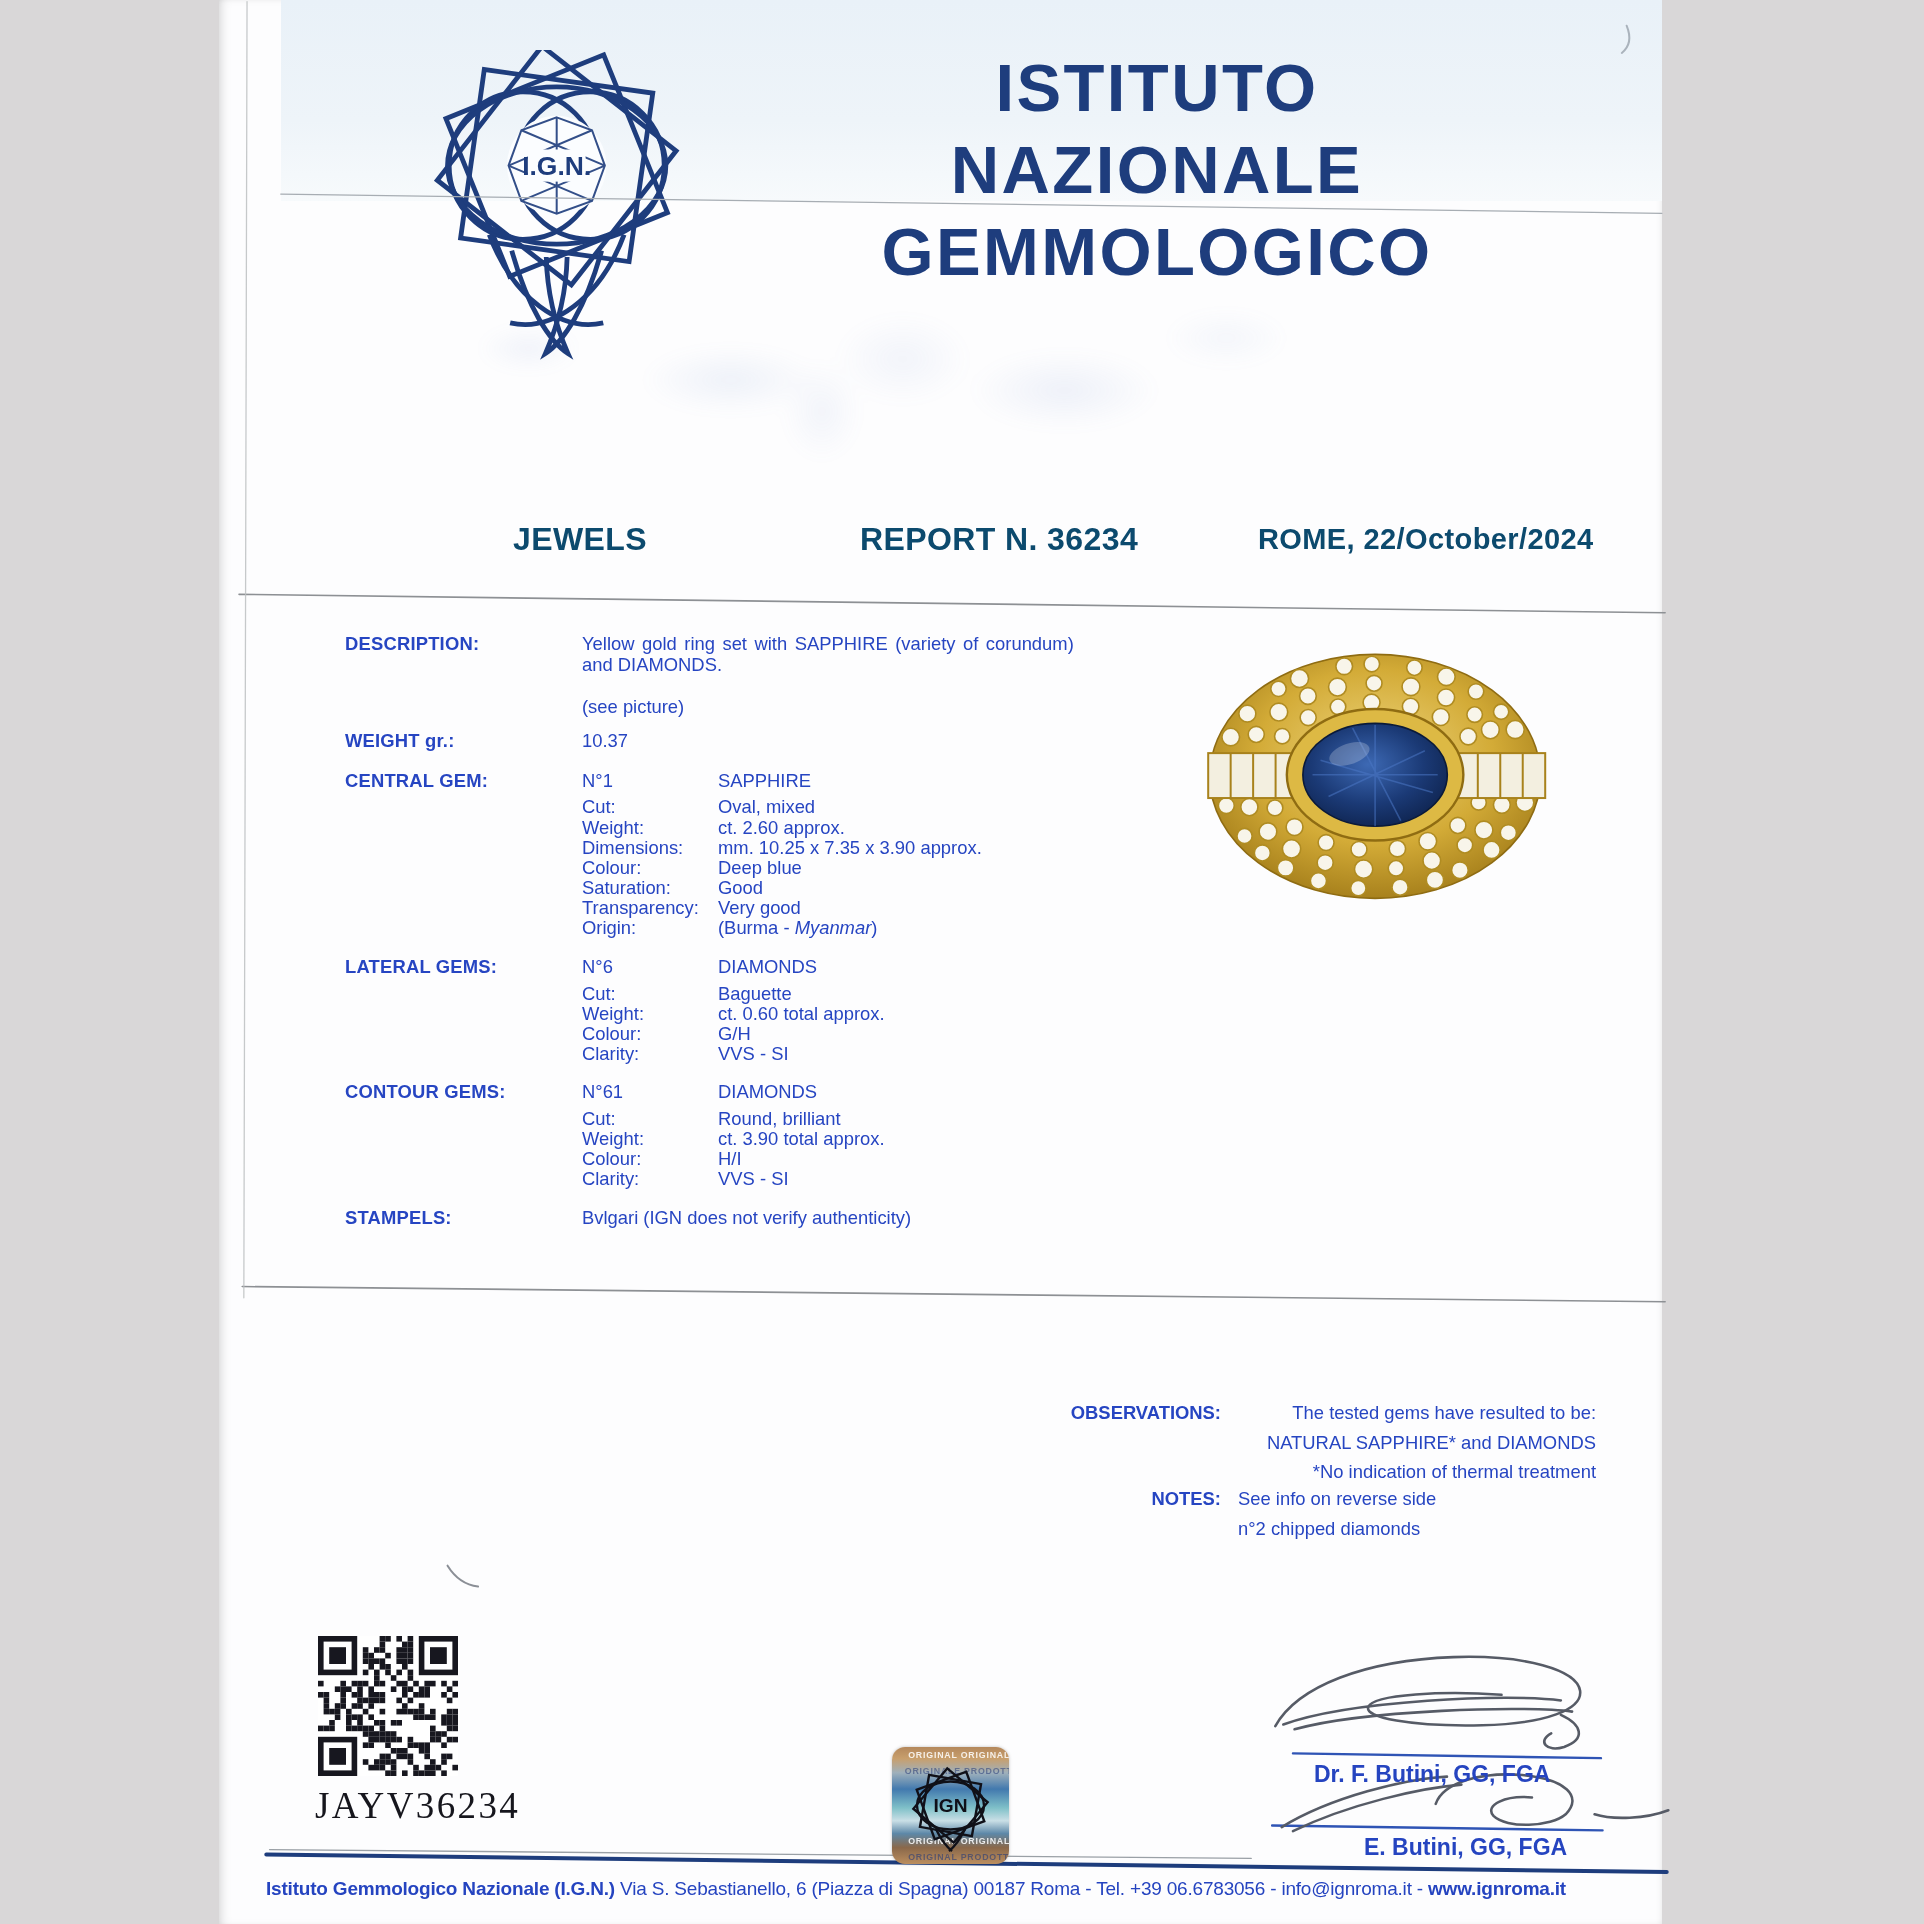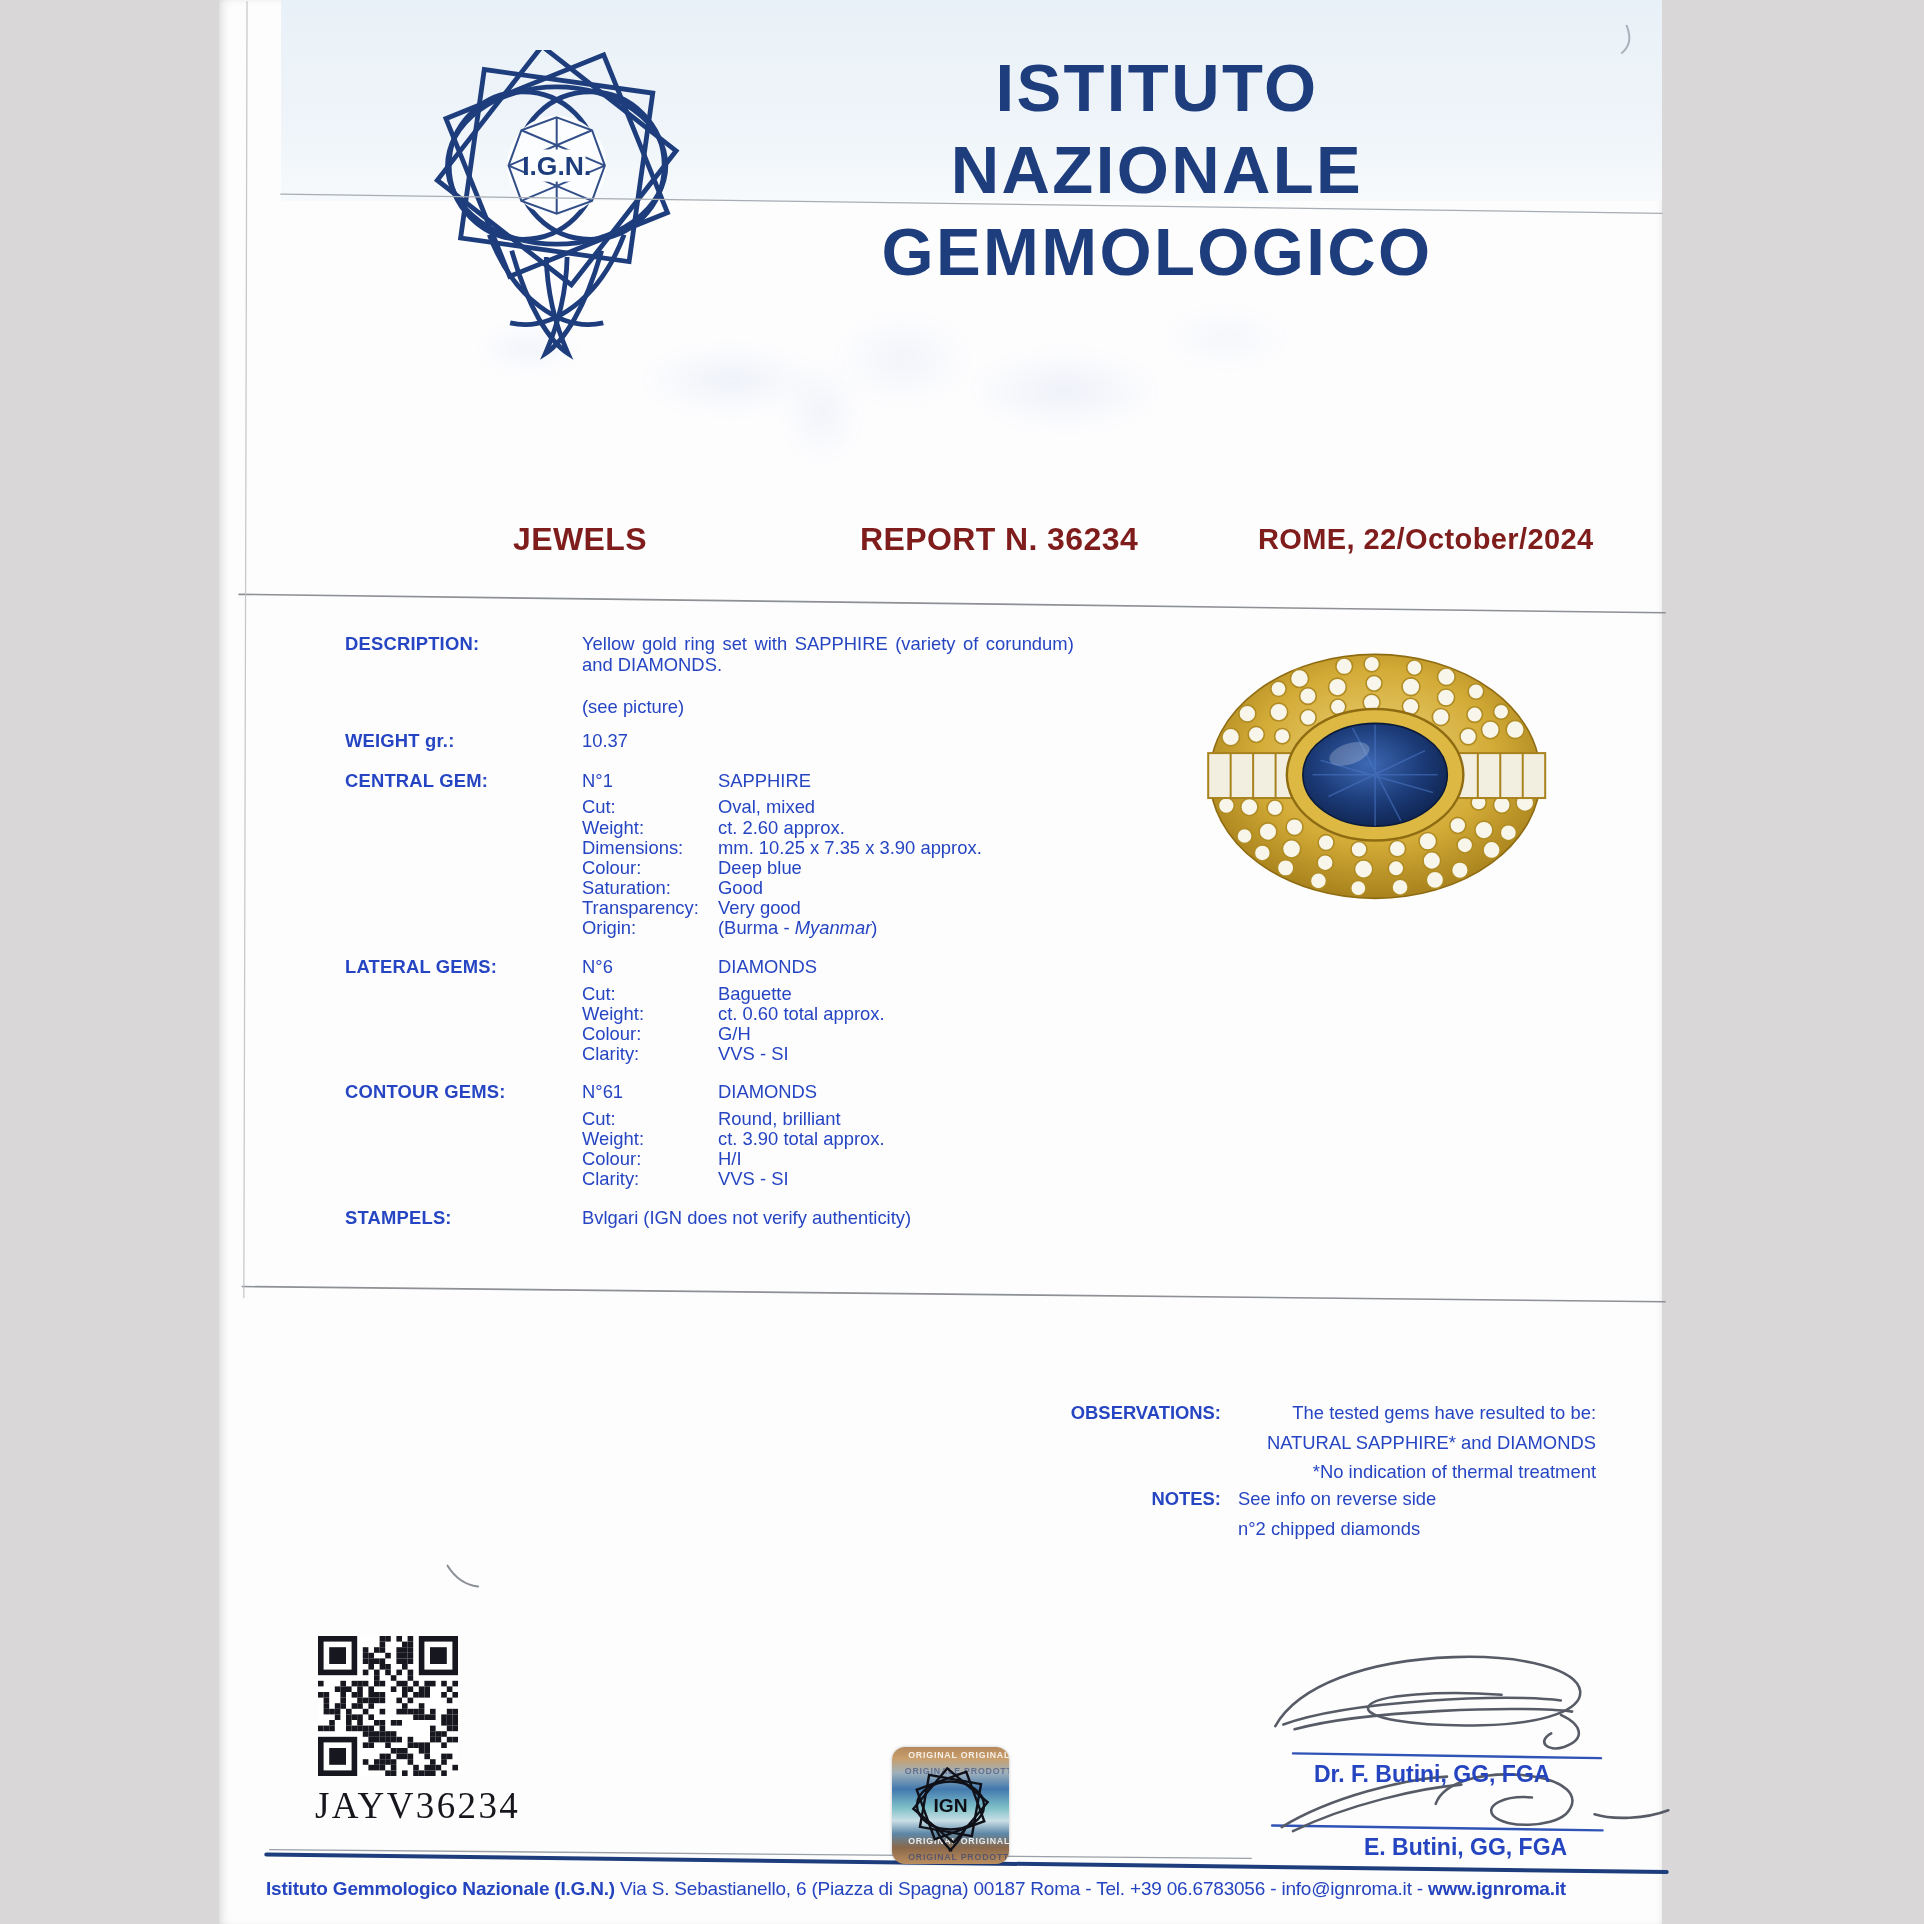--- a/index.html
+++ b/index.html
@@ -12,21 +12,21 @@
   .ghost{position:absolute;left:377px;top:265px;width:1011px;height:209px;opacity:.5;filter:blur(7.2px);
         background:
          radial-gradient(72px 32px at 15% 40%,rgba(110,140,205,.18),transparent 70%),
          radial-gradient(128px 48px at 35% 55%,rgba(100,135,200,.20),transparent 70%),
          radial-gradient(96px 64px at 52% 45%,rgba(110,140,205,.16),transparent 70%),
          radial-gradient(136px 56px at 68% 60%,rgba(100,130,200,.20),transparent 70%),
          radial-gradient(88px 40px at 84% 35%,rgba(120,150,210,.14),transparent 70%),
          radial-gradient(56px 72px at 44% 70%,rgba(100,130,200,.15),transparent 70%);}
   .title{position:absolute;left:846px;top:47px;width:622px;text-align:center;
          color:#1e3d7d;font-weight:700;font-size:67px;line-height:82px;letter-spacing:2.4px;}
-  .rpt{position:absolute;color:#7f1d1d;font-weight:700;font-size:32px;white-space:nowrap;letter-spacing:0.4px;}
+  .rpt{position:absolute;color:#0c4a6e;font-weight:700;font-size:32px;white-space:nowrap;letter-spacing:0.4px;}
   .t{position:absolute;white-space:nowrap;color:#2645c2;font-size:18.4px;line-height:21.7px;}
   .lbl{font-weight:700;letter-spacing:0.2px;}
   .l1{left:345px;} .c2{left:582px;} .c3{left:718px;}
   .obsr{right:329px;text-align:right;}
   .obslbl{right:704px;text-align:left;font-weight:700;}
   .qr-label{position:absolute;left:315px;top:1784px;color:#16161d;
             font-family:"Liberation Serif",serif;font-size:37px;letter-spacing:2.4px;}
   .signame{position:absolute;color:#2544c0;font-weight:700;font-size:23px;white-space:nowrap;}
   .holo{position:absolute;left:892px;top:1747px;width:117px;height:117px;border-radius:13px;
         background:linear-gradient(180deg,#b4885c 0%,#c89f6d 10%,#9fb0bb 22%,#4279ae 36%,#7fc0c8 52%,

